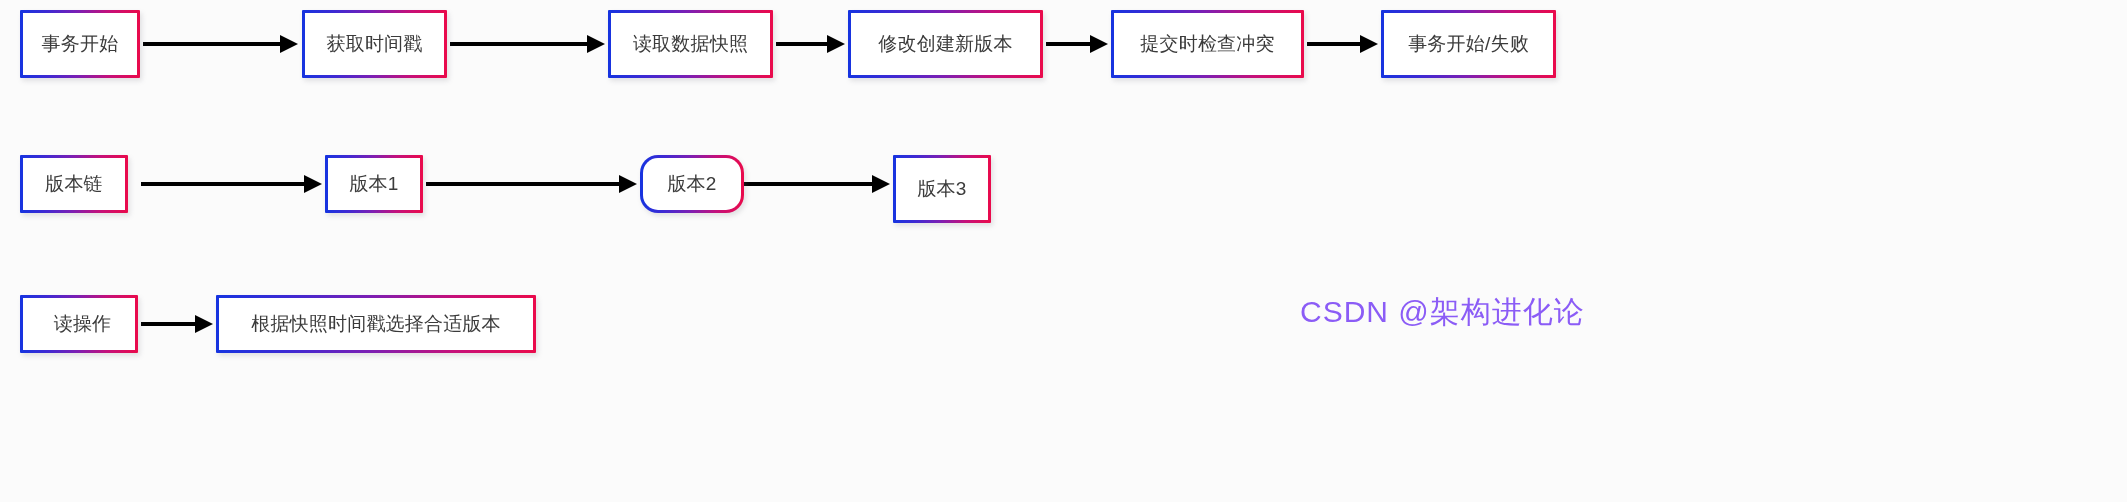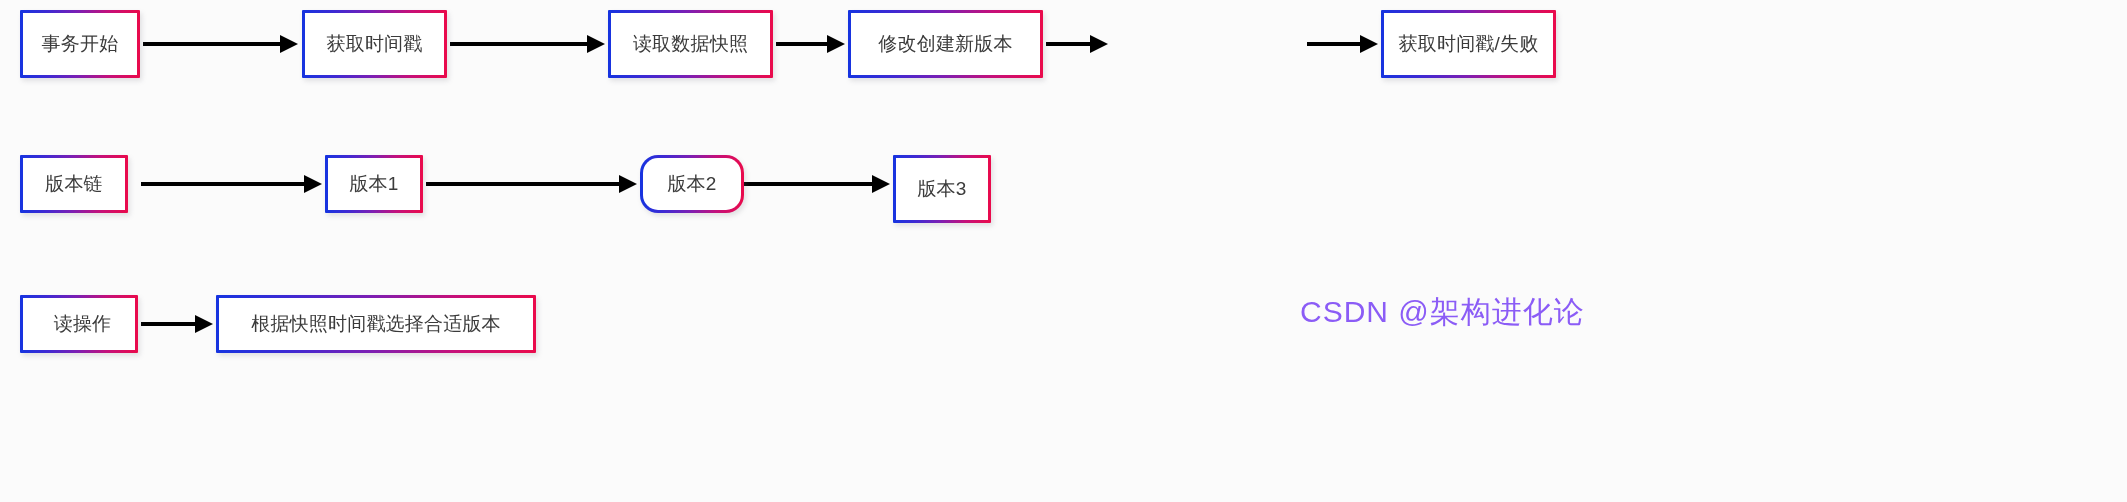--- a/index.html
+++ b/index.html
@@ -109,22 +109,25 @@
       </div>
       <div class="node" style="left: 302px; top: 10px; width: 145px; height: 68px;">
         <span class="label">获取时间戳</span>
       </div>
       <div class="node" style="left: 608px; top: 10px; width: 165px; height: 68px;">
         <span class="label">读取数据快照</span>
       </div>
       <div class="node" style="left: 848px; top: 10px; width: 195px; height: 68px;">
         <span class="label">修改创建新版本</span>
       </div>
+      <div class="node" style="left: 1111px; top: 10px; width: 193px; height: 68px;">
+        <span class="label">提交时检查冲突</span>
+      </div>
       <div class="node" style="left: 1381px; top: 10px; width: 175px; height: 68px;">
-        <span class="label">获取时间戳/失败</span>
+        <span class="label">事务开始/失败</span>
       </div>
     </div>
     <div style="position: absolute; left: 0px; top: 0px; width: 100%; height: 100%;">
       <div class="arrow" style="left: 141px; top: 182px; width: 181px;">
         <div class="shaft" style="width: 165px;"></div>
         <div class="head"></div>
       </div>
       <div class="arrow" style="left: 426px; top: 182px; width: 211px;">
         <div class="shaft" style="width: 195px;"></div>
         <div class="head"></div>

